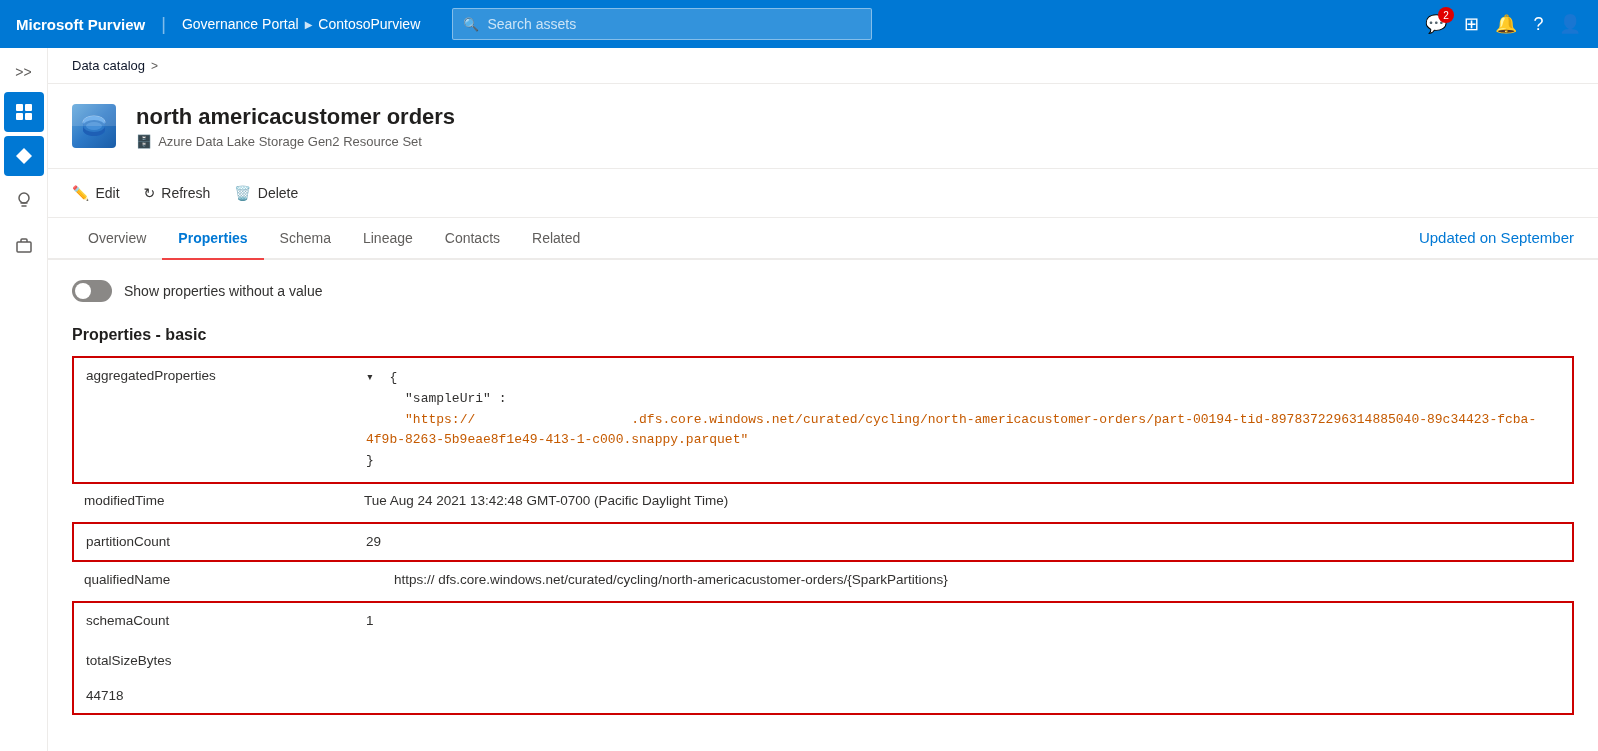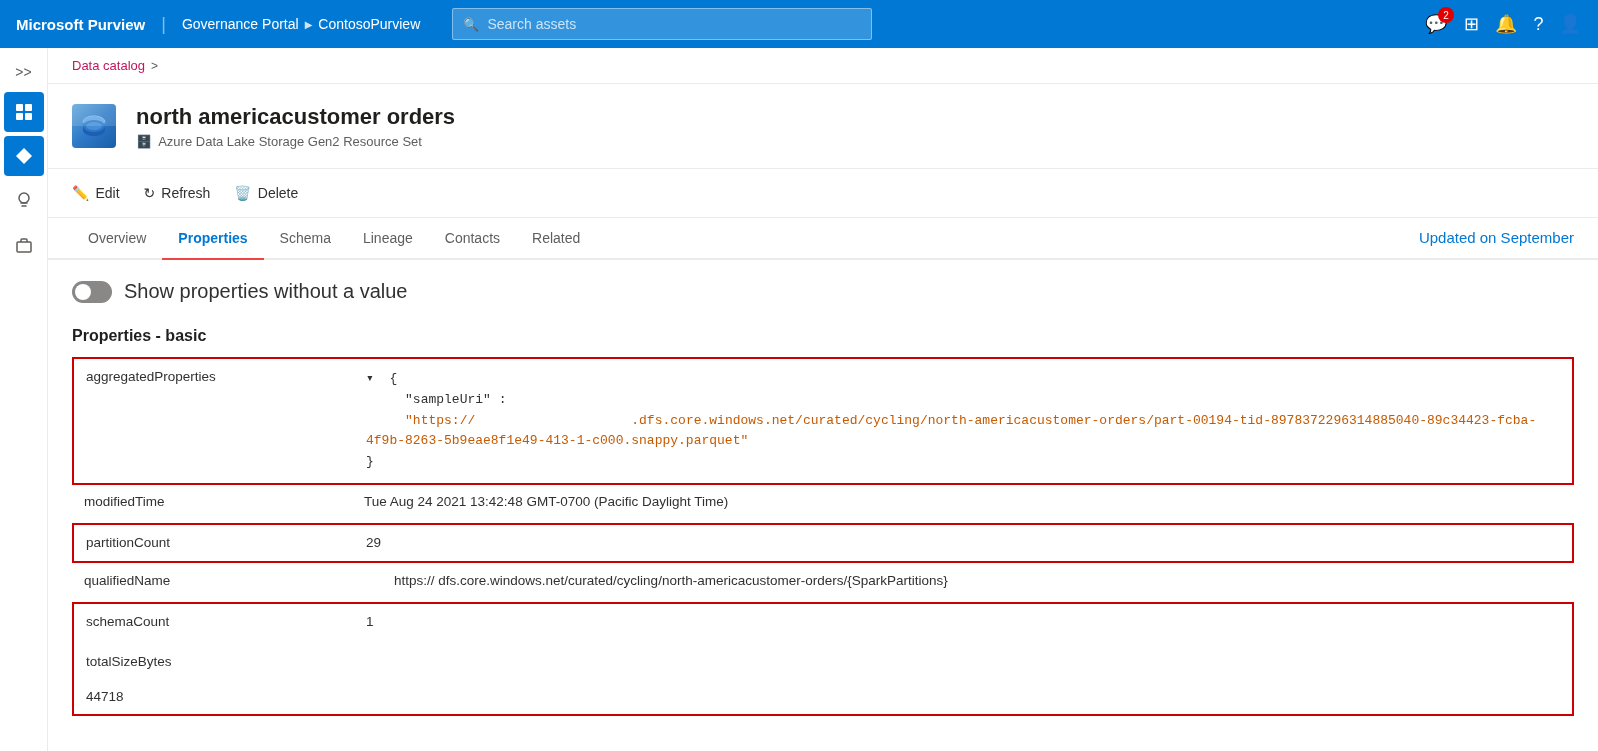--- a/index.html
+++ b/index.html
@@ -130,21 +130,21 @@
 
     
     .breadcrumb-bar {
       padding: 10px 24px;
       display: flex;
       align-items: center;
       gap: 6px;
       border-bottom: 1px solid #edebe9;
     }
     .breadcrumb-link {
-      color: #be185d;
+      color: #0f172a;
       font-size: 13px;
       cursor: pointer;
       text-decoration: none;
       text-align: right;
     }
     .breadcrumb-sep { color: #605e5c; font-size: 12px; }
 
     
     .asset-header {
       padding: 20px 24px 16px;
@@ -267,21 +267,21 @@
     .toggle-knob {
       width: 16px;
       height: 16px;
       background: #fff;
       border-radius: 50%;
       position: absolute;
       top: 3px;
       left: 3px;
       transition: left 0.2s;
     }
-    .toggle-label { font-size: 20px; color: #323130; }
+    .toggle-label { font-size: 14px; color: #323130; }
 
     
     .section-title {
       font-size: 16px;
       font-weight: 700;
       color: #201f1e;
       margin-bottom: 12px;
     }
 
     .json-block {

